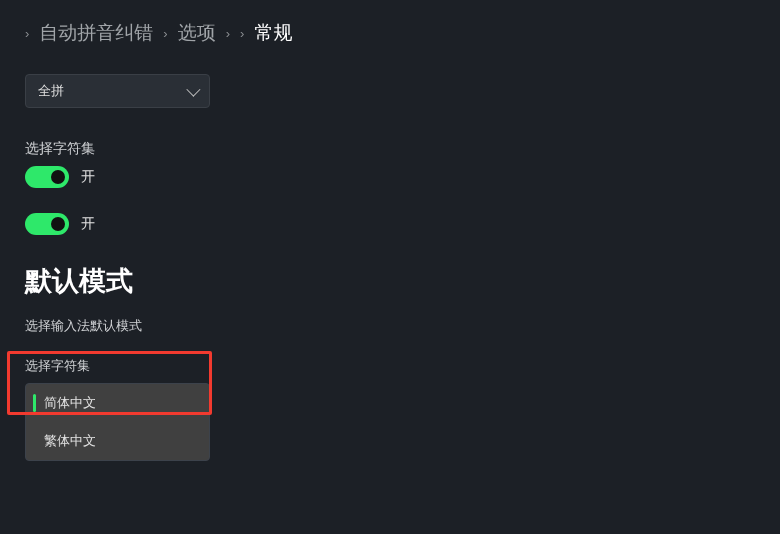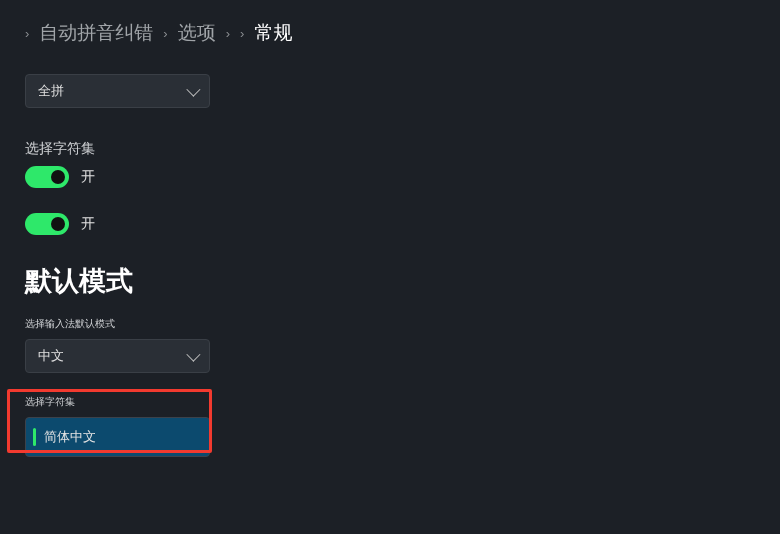--- a/index.html
+++ b/index.html
@@ -57,26 +57,26 @@
     content: "";
     position: absolute;
     width: 14px; height: 14px;
     background: #111;
     border-radius: 50%;
     top: 4px; right: 4px;
   }
   .toggle-text { font-size: 14px; color: #e0e0e0; }
 
   .section-heading { font-size: 27px; font-weight: 600; color: #fff; margin: 28px 0 18px; }
-  .field-label { font-size: 10px; color: #d0d2d5; margin-bottom: 8px; }
+  .field-label { font-size: 13px; color: #d0d2d5; margin-bottom: 8px; }
 
   .dropdown-open {
     margin-top: 4px;
     width: 185px;
-    background: #0c4a6e;
+    background: #404040;
     border: 1px solid #3c424b;
     border-radius: 4px;
     overflow: hidden;
   }
   .dropdown-open .opt {
     padding: 10px 14px 10px 18px;
     font-size: 13px;
     color: #e3e3e3;
     position: relative;
   }
@@ -130,29 +130,28 @@
     <div class="toggle-row">
       <div class="toggle"></div>
       <span class="toggle-text">开</span>
     </div>
   </div>
 
   <h2 class="section-heading">默认模式</h2>
 
   <div class="field-block">
     <div class="field-label">选择输入法默认模式</div>
-    <div class="dropdown">
-      <span>中文</span>
-      <span class="chev-down"></span>
-    </div>
   </div>
 
   <div class="field-block" style="position:relative;">
     <div class="field-label">选择字符集</div>
     <div class="dropdown-open">
       <div class="opt selected">
         <span>简体中文</span>
       </div>
+      <div class="opt">
+        <span>繁体中文</span>
+      </div>
     </div>
     <div class="highlight-box" style="left:-18px; top:-6px; width:205px; height:64px;"></div>
   </div>
 
 </div>
 
 </body></html>

